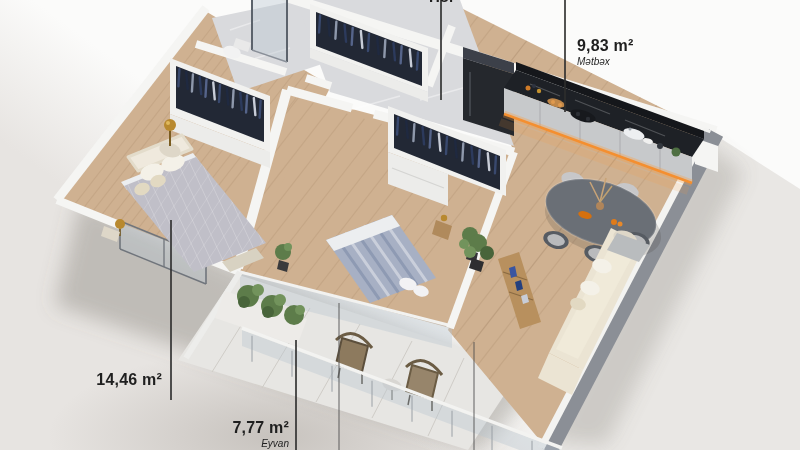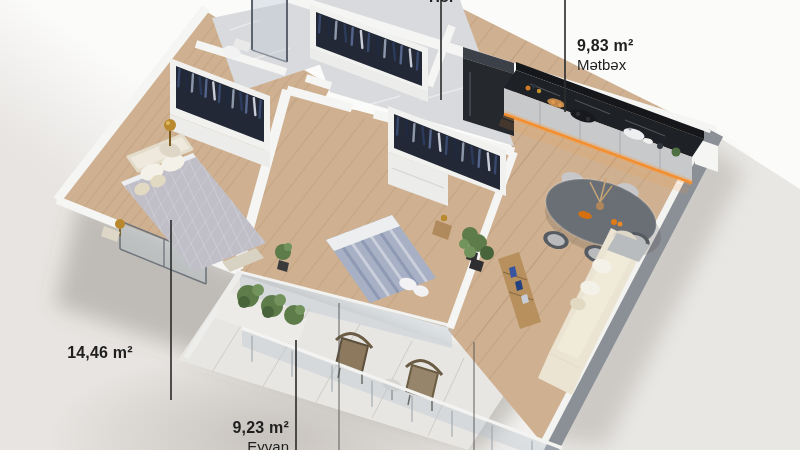--- a/index.html
+++ b/index.html
@@ -13,24 +13,24 @@
     background:#e9e7e4;
     clip-path:polygon(89% 29.5%,100% 42%,100% 100%,68% 100%);
   }
   .bg-dim{
     position:absolute;inset:0;
     background:radial-gradient(ellipse 40% 28% at 34% 97%,rgba(125,117,108,.30),rgba(125,117,108,0) 70%);
   }
   #scene{position:absolute;left:0;top:0;}
   .label{position:absolute;color:#1f1f1f;line-height:1.25;z-index:5;}
   .val{font-weight:bold;font-size:16px;letter-spacing:.2px;display:block;}
-  .rn{font-size:15px;display:block;}
+  .rn{font-size:10px;display:block;font-style:italic;}
   .lbl-hol{left:429px;top:-12px;font-weight:600;font-size:15px;}
   .lbl-metbex{left:577px;top:0px;text-align:left;margin-top:36px;}
-  .lbl-yataq{left:38px;top:343px;width:124px;text-align:center;}
+  .lbl-yataq{left:38px;top:370px;width:124px;text-align:right;}
   .lbl-eyvan{left:165px;top:418px;width:124px;text-align:right;}
   .leader{position:absolute;width:1.5px;background:rgba(45,45,45,.82);z-index:4;}
   .leader.faint{background:rgba(80,80,80,.45);}
 </style>
 </head>
 <body>
 
 <div class="stage">
   <div class="bg-right"></div>
   <div class="bg-dim"></div>
@@ -362,16 +362,16 @@
     <span>Hol</span>
   </div>
   <div class="label lbl-metbex">
     <span class="val">9,83 m²</span>
     <span class="rn">Mətbəx</span>
   </div>
   <div class="label lbl-yataq">
     <span class="val">14,46 m²</span>
   </div>
   <div class="label lbl-eyvan">
-    <span class="val">9,23 m²</span>
+    <span class="val">7,77 m²</span>
     <span class="rn">Eyvan</span>
   </div>
 </div>
 
 </body></html>

